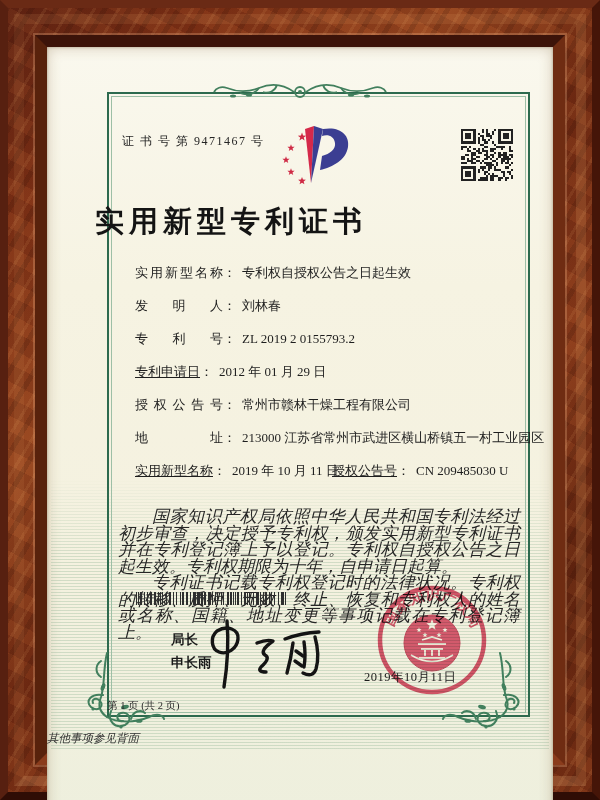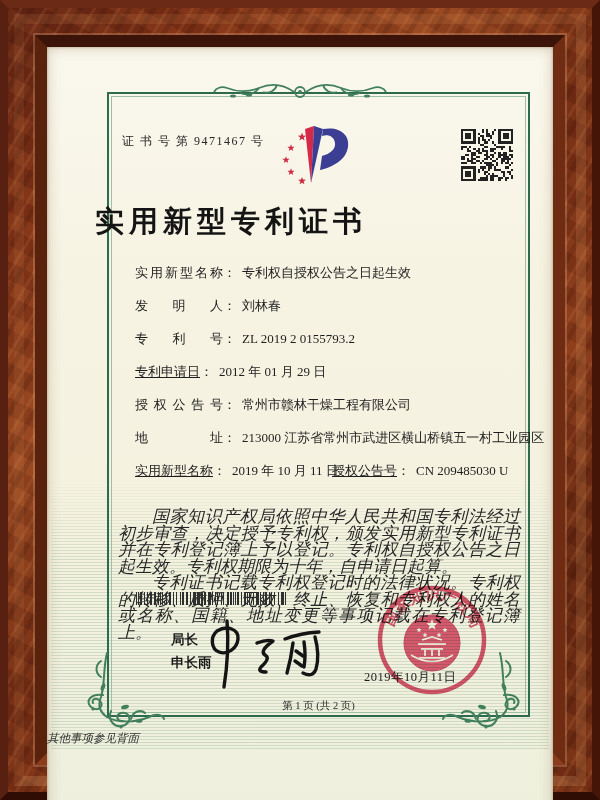--- a/index.html
+++ b/index.html
@@ -55,21 +55,21 @@
   .barcode{position:absolute;left:89px;top:545px;width:150px;height:13px;}
   .signer{position:absolute;left:88px;font-size:13.5px;font-weight:bold;color:#1a1a1a;
     font-family:"Liberation Sans","DejaVu Sans",sans-serif;margin-left:36px;}
   .signer.t1{top:584px;} .signer.t2{top:607px;}
   .sig{position:absolute;left:146px;top:568px;width:150px;height:85px;}
 
   .seal{position:absolute;left:328px;top:536px;width:114px;height:114px;
     mix-blend-mode:multiply;opacity:.95;}
   .sealdate{position:absolute;left:317px;top:622px;font-size:12.5px;letter-spacing:.5px;color:#1c1c1c;z-index:5;}
 
-  .pageno{position:absolute;left:60px;top:652px;width:423px;text-align:center;font-size:10.5px;color:#2a2a2a;}
+  .pageno{position:absolute;left:60px;top:652px;width:423px;font-size:10.5px;color:#2a2a2a;}
   .backnote{position:absolute;left:0;top:684px;width:506px;text-align:left;font-size:11.5px;
     font-style:italic;color:#333;}
 
   .orn-top{position:absolute;left:166px;top:33px;width:174px;height:26px;}
   .orn-bl{position:absolute;left:30px;top:600px;width:88px;height:88px;}
   .orn-br{position:absolute;left:395px;top:600px;width:88px;height:88px;transform:scaleX(-1);}
 </style>
 </head>
 <body>
 

